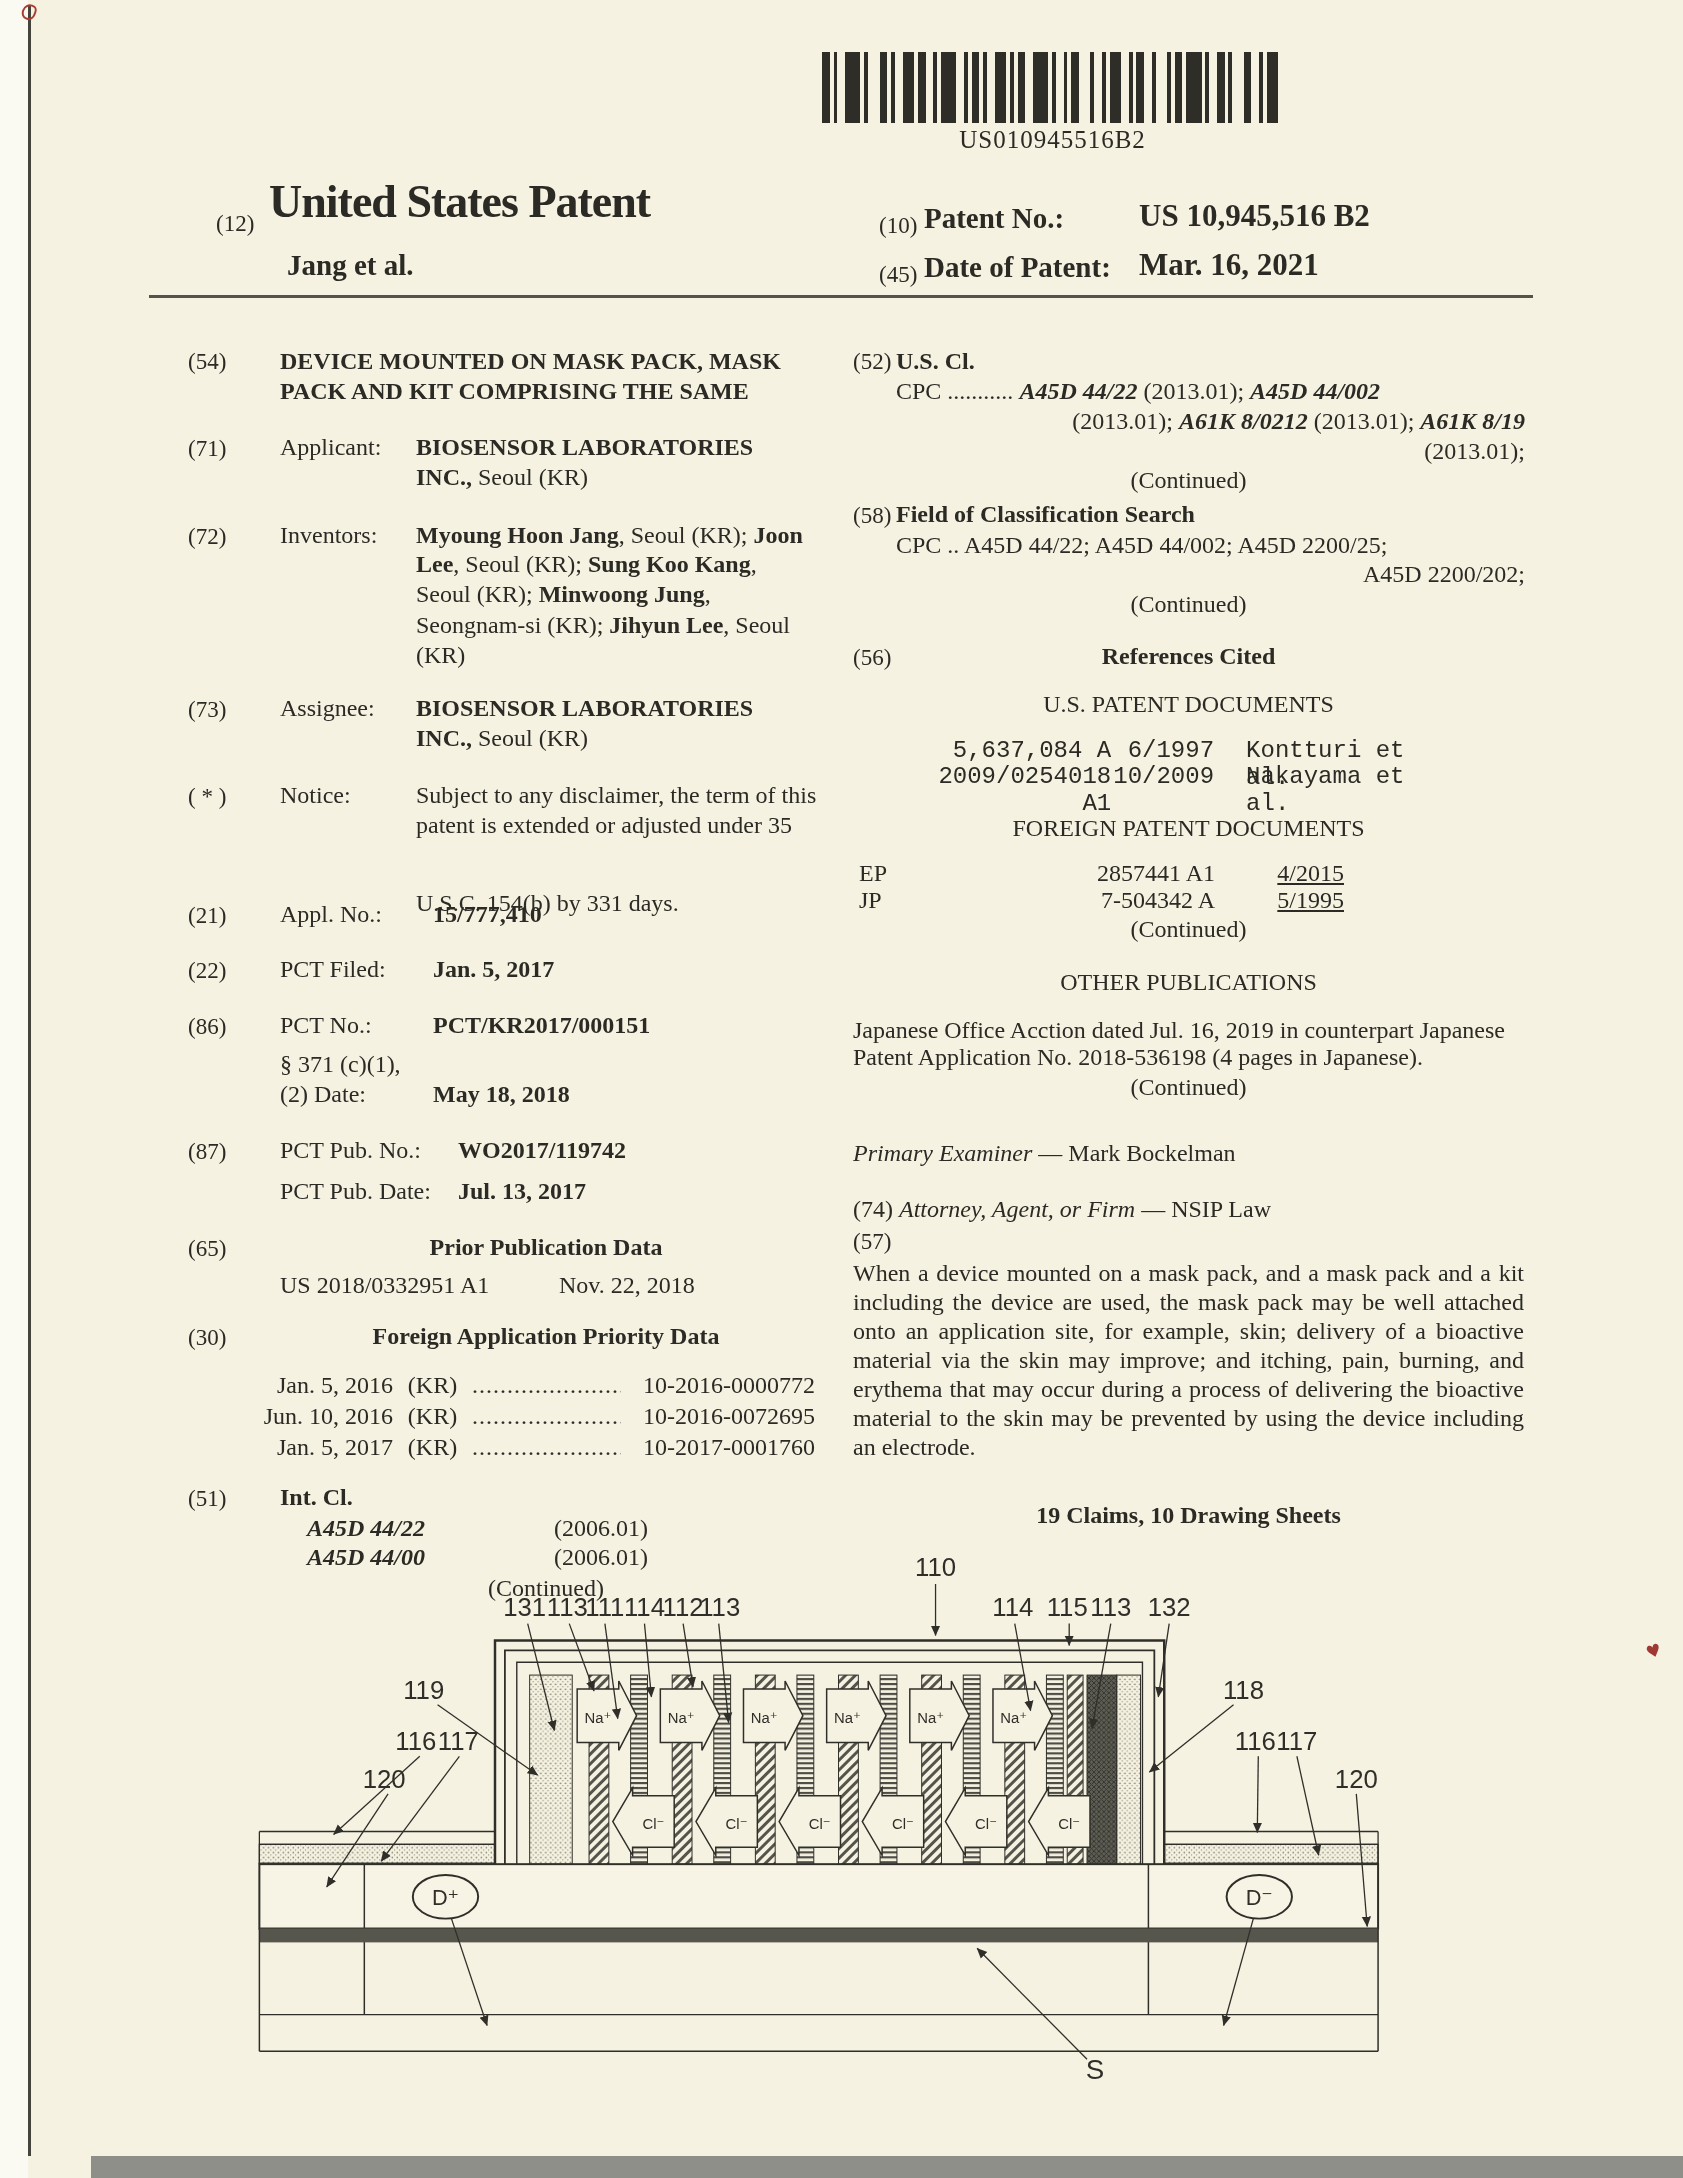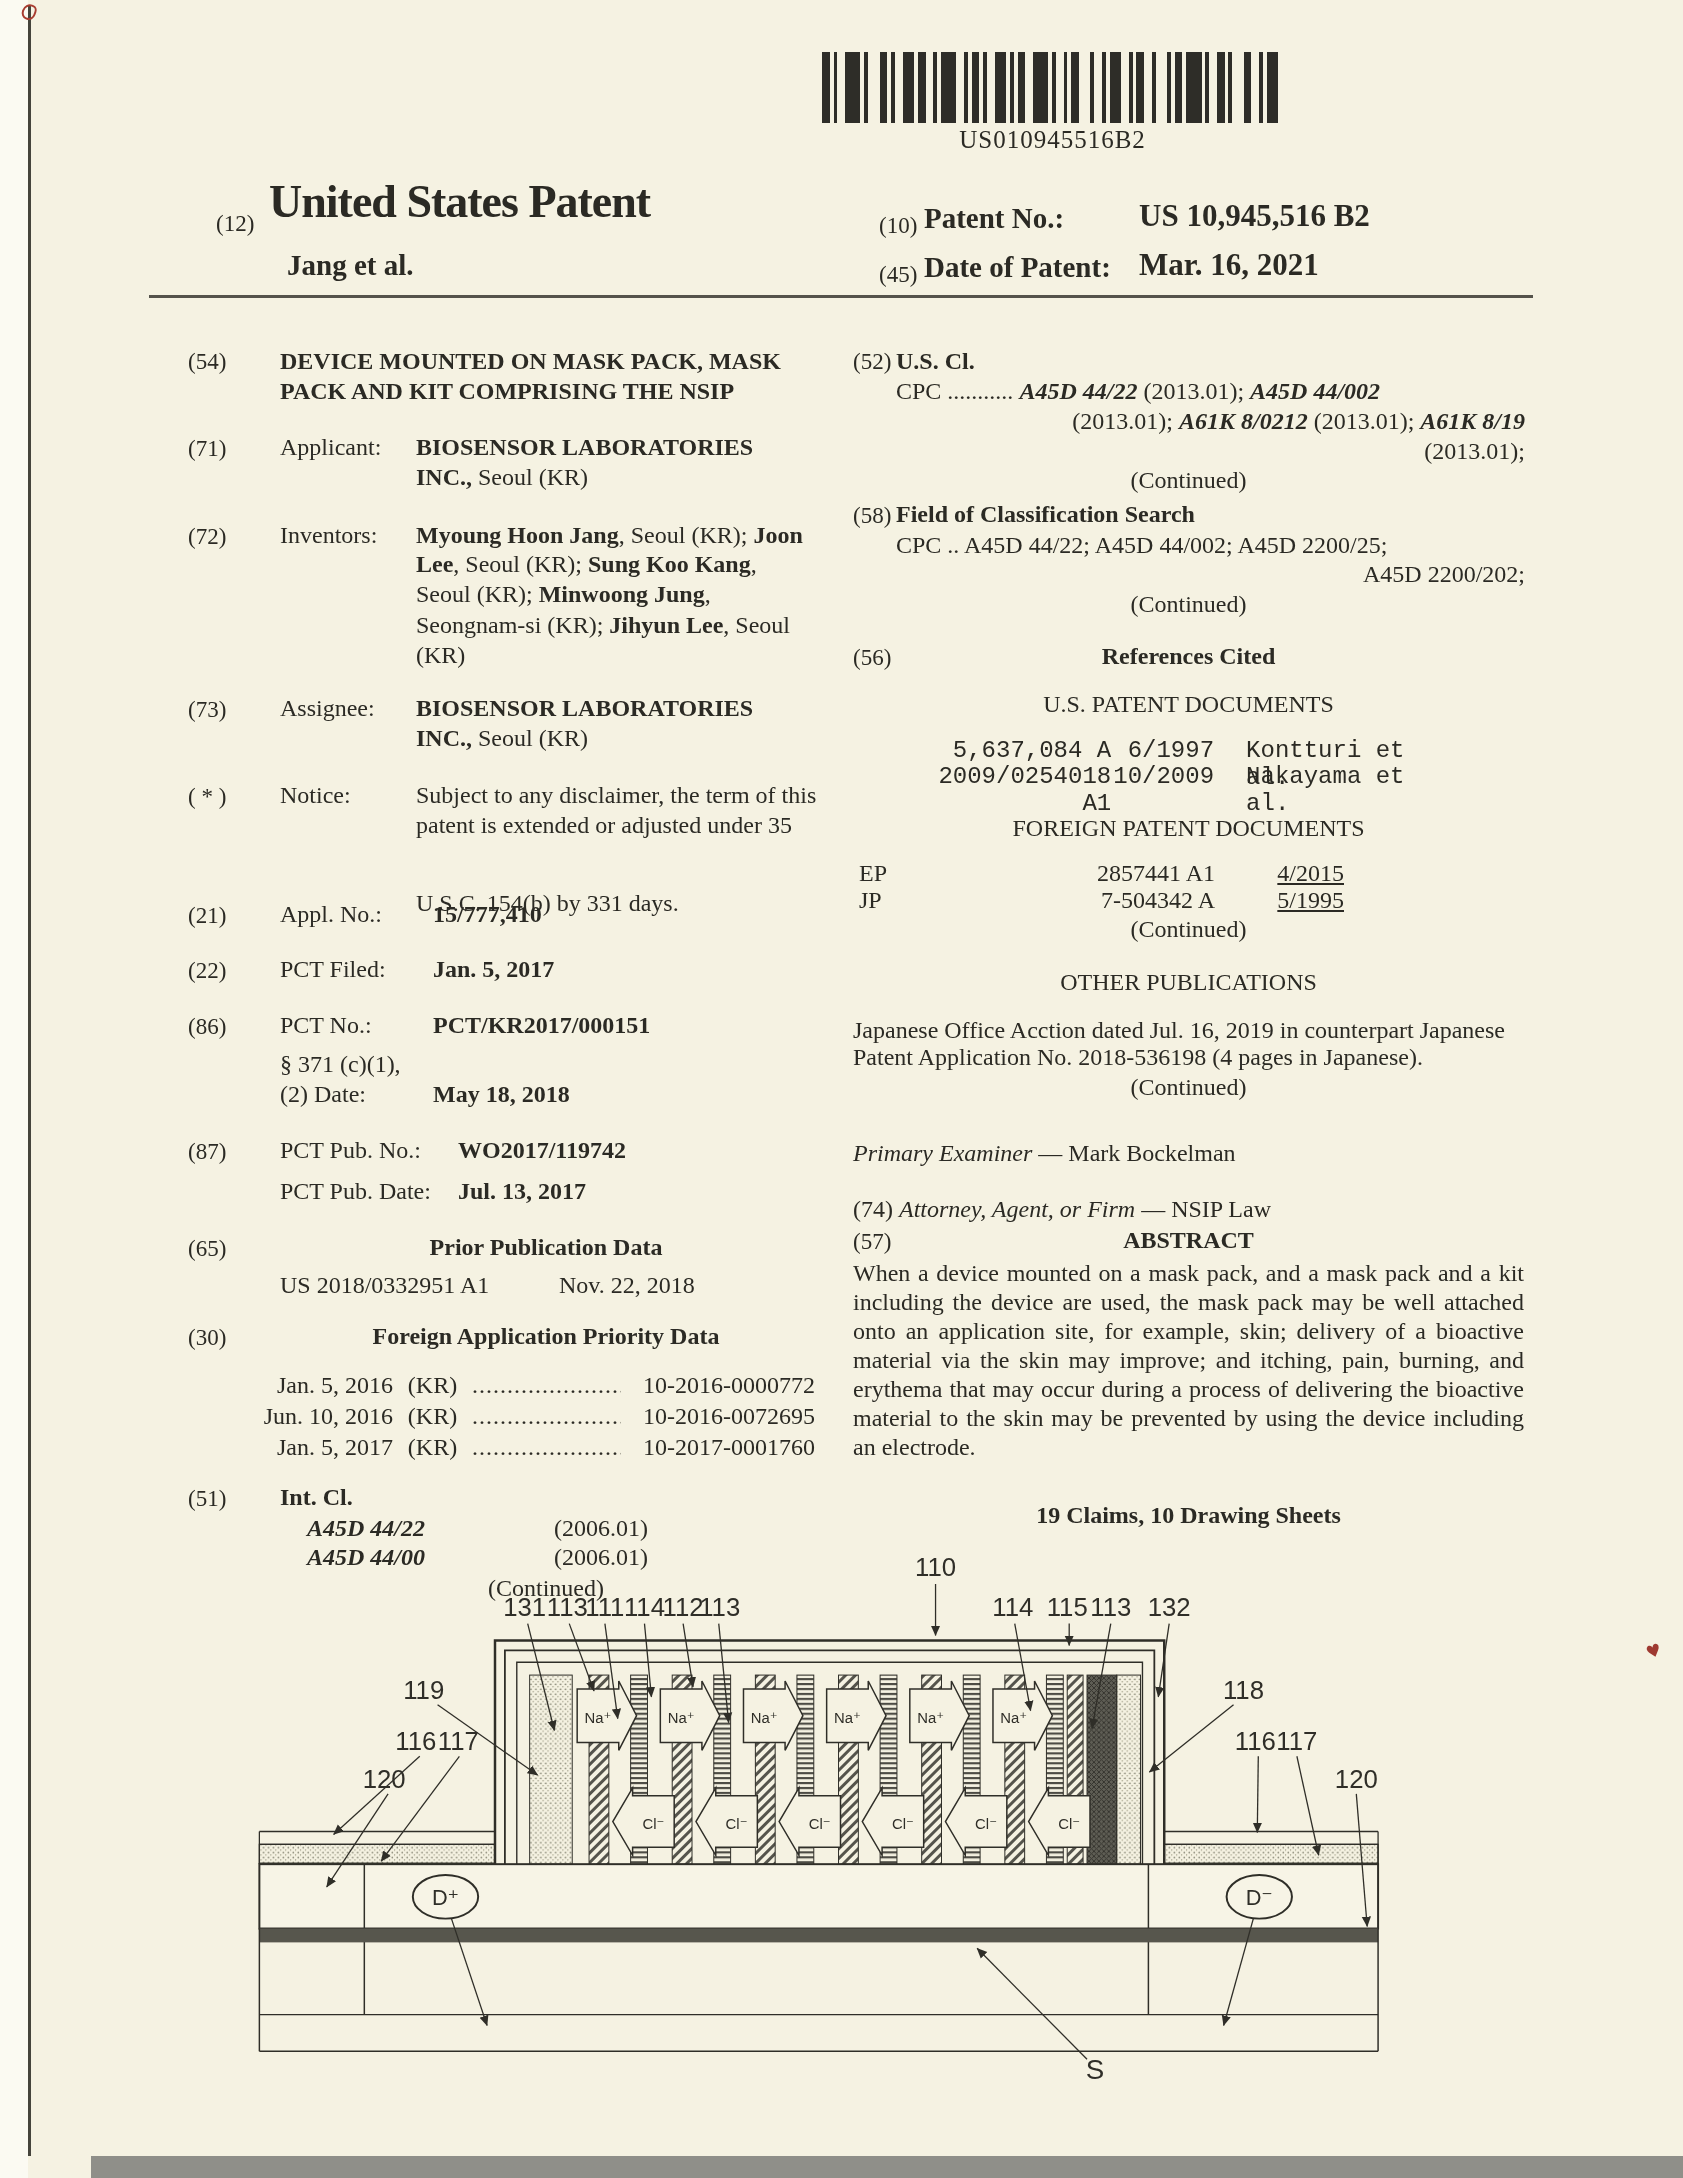--- a/index.html
+++ b/index.html
@@ -144,21 +144,21 @@
   <div class="ln tag" style="left:879px;top:212px;">(10)</div>
   <div class="ln hdr-label" style="left:924px;top:204px;">Patent No.:</div>
   <div class="ln hdr-val" style="left:1139px;top:202px;">US 10,945,516 B2</div>
   <div class="ln tag" style="left:879px;top:261px;">(45)</div>
   <div class="ln hdr-label" style="left:924px;top:253px;">Date of Patent:</div>
   <div class="ln hdr-val" style="left:1139px;top:251px;">Mar. 16, 2021</div>
   <div class="rule"></div>
 
   <div class="ln tag" style="left:188px;top:348px;">(54)</div>
   <div class="ln b" style="left:280px;top:347px;">DEVICE MOUNTED ON MASK PACK, MASK</div>
-  <div class="ln b" style="left:280px;top:377px;">PACK AND KIT COMPRISING THE NSIP</div>
+  <div class="ln b" style="left:280px;top:377px;">PACK AND KIT COMPRISING THE SAME</div>
 
   <div class="ln tag" style="left:188px;top:435px;">(71)</div>
   <div class="ln" style="left:280px;top:433px;">Applicant:</div>
   <div class="ln" style="left:416px;top:433px;"><span class="st-b">BIOSENSOR LABORATORIES</span></div>
   <div class="ln" style="left:416px;top:463px;"><span class="st-b">INC.,</span><span> Seoul (KR)</span></div>
 
   <div class="ln tag" style="left:188px;top:523px;">(72)</div>
   <div class="ln" style="left:280px;top:521px;">Inventors:</div>
   <div class="ln" style="left:416px;top:521px;"><span class="st-b">Myoung Hoon Jang</span><span>, Seoul (KR); </span><span class="st-b">Joon</span></div>
   <div class="ln" style="left:416px;top:550px;"><span class="st-b">Lee</span><span>, Seoul (KR); </span><span class="st-b">Sung Koo Kang</span><span>,</span></div>
@@ -273,21 +273,20 @@
 
   <div class="ln rc-center" style="top:968px;">OTHER PUBLICATIONS</div>
   <div class="ln" style="left:853px;top:1016px;">Japanese Office Acction dated Jul. 16, 2019 in counterpart Japanese</div>
   <div class="ln" style="left:853px;top:1043px;">Patent Application No. 2018-536198 (4 pages in Japanese).</div>
   <div class="ln rc-center" style="top:1073px;">(Continued)</div>
 
   <div class="ln" style="left:853px;top:1139px;"><span class="st-i">Primary Examiner</span><span> — Mark Bockelman</span></div>
   <div class="ln" style="left:853px;top:1172px;margin-top:23px;"><span>(74) </span><span class="st-i">Attorney, Agent, or Firm</span><span> — NSIP Law</span></div>
 
   <div class="ln tag" style="left:853px;top:1228px;">(57)</div>
-  <div class="ln b rc-center" style="top:1226px;">ABSTRACT</div>
   <div class="abstract">When a device mounted on a mask pack, and a mask pack and a kit including the device are used, the mask pack may be well attached onto an application site, for example, skin; delivery of a bioactive material via the skin may improve; and itching, pain, burning, and erythema that may occur during a process of delivering the bioactive material to the skin may be prevented by using the device including an electrode.</div>
   <div class="ln b rc-center" style="top:1501px;">19 Claims, 10 Drawing Sheets</div>
 
   <svg class="figure-svg" viewBox="0 0 1700 2200">
     <defs>
       <marker id="ah" viewBox="0 0 10 10" refX="8.5" refY="5" markerWidth="9" markerHeight="9" orient="auto-start-reverse">
         <path d="M0,1 L9,5 L0,9 z" fill="#2f2e28"></path>
       </marker>
       <pattern id="pat-dot" width="5" height="5" patternUnits="userSpaceOnUse">
         <circle cx="1.3" cy="1.3" r="0.9" fill="#82816f"></circle>

